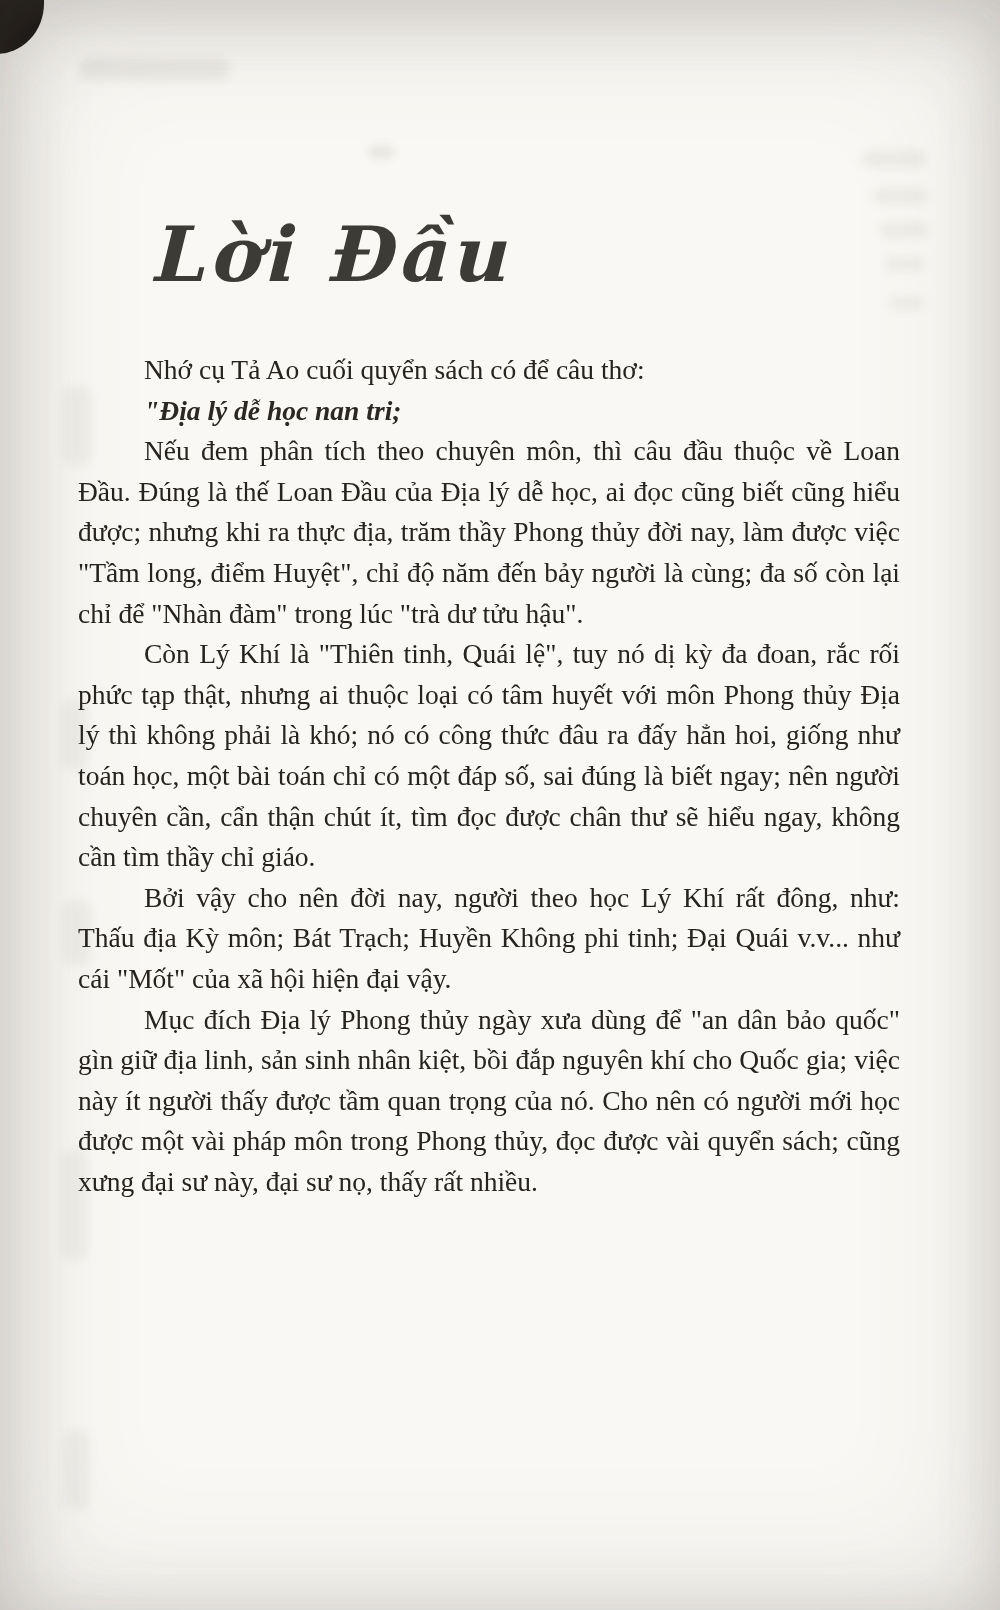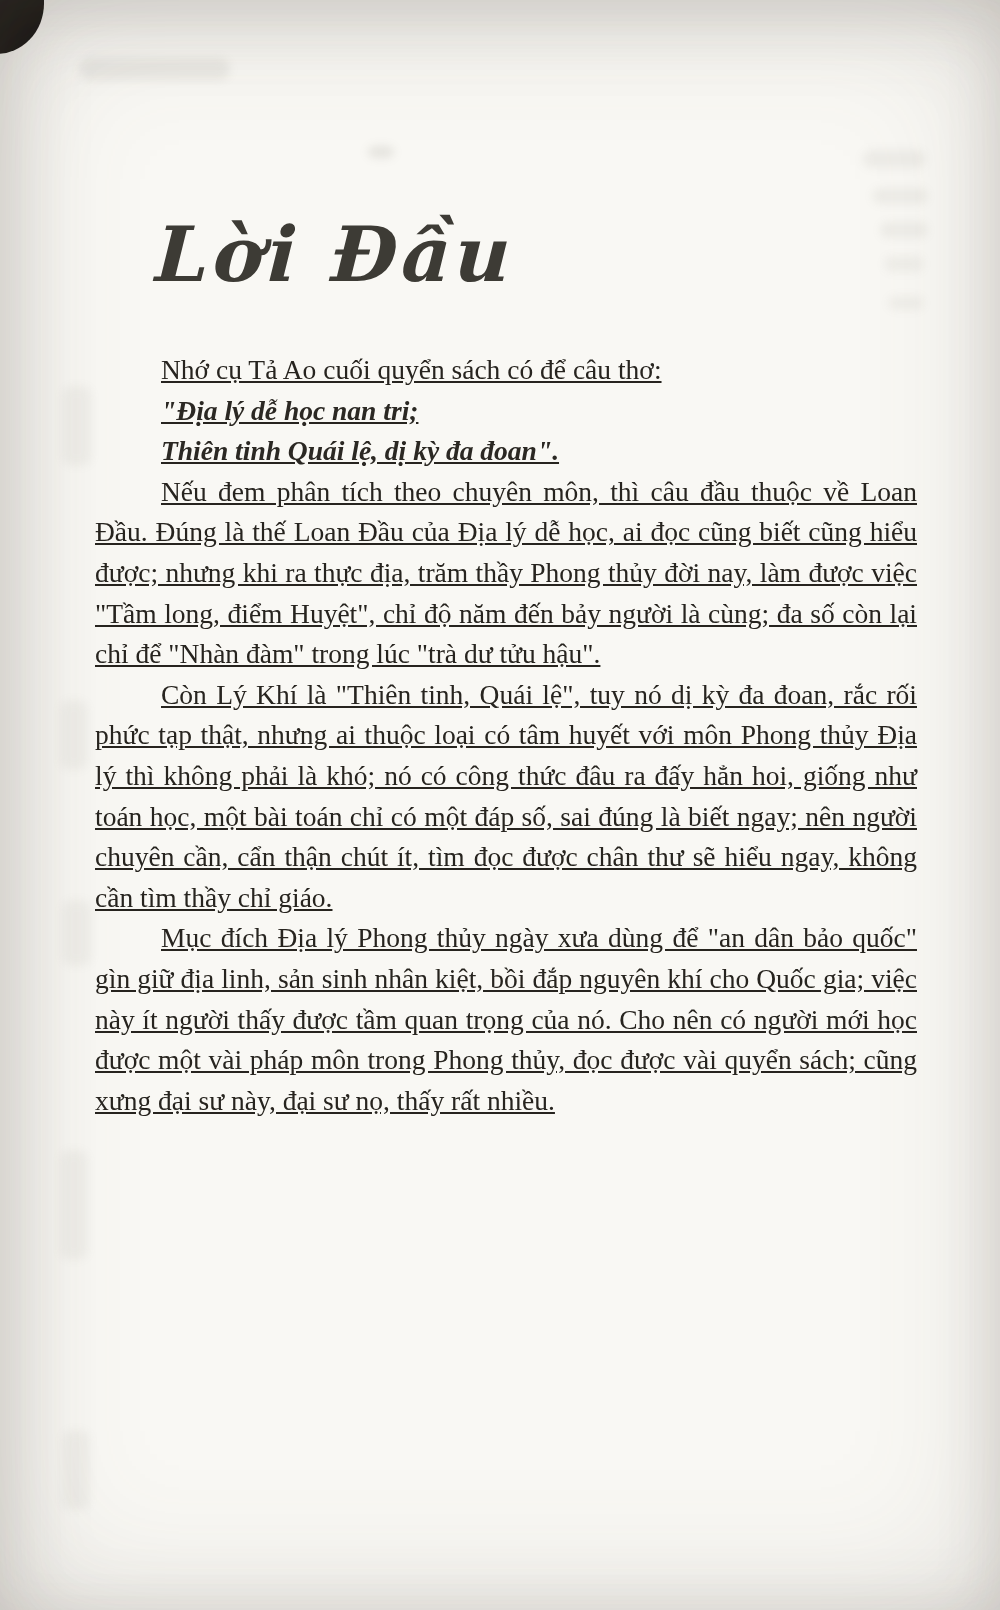--- a/index.html
+++ b/index.html
@@ -44,26 +44,25 @@
     font-family:"DejaVu Serif", serif;
     font-style:italic;
     font-weight:bold;
     font-size:76px;
     letter-spacing:4px;
     color:#3d3b35;
     transform:skewX(-3deg);
   }
   .body-text {
     position:absolute;
-    left:95px; top:350px;
+    left:78px; top:350px;
     width:822px;
     font-size:27.5px;
     line-height:40.6px;
     color:#27241f;
-    text-decoration:underline;
   }
   p.para {
     text-align:justify;
     text-indent:66px;
   }
   p.verse {
     font-style:italic;
     font-weight:600;
     text-align:left;
     text-indent:0;
@@ -89,19 +88,19 @@
   <div class="smudge" style="left:60px;  top:700px;  width:28px;  height:70px; opacity:.08;"></div>
   <div class="smudge" style="left:62px;  top:900px;  width:30px;  height:66px; opacity:.08;"></div>
   <div class="smudge" style="left:60px;  top:1150px; width:28px;  height:110px; opacity:.08;"></div>
   <div class="smudge" style="left:62px;  top:1430px; width:28px;  height:80px; opacity:.08;"></div>
 
   <h1 class="title">Lời Đầu</h1>
 
   <div class="body-text">
     <p class="para">Nhớ cụ Tả Ao cuối quyển sách có để câu thơ:</p>
     <p class="verse">"Địa lý dễ học nan tri;</p>
-    <p class="verse">Thiên tinh Quái lệ, dị kỳ đa đoan".</p>
     <p class="para">Nếu đem phân tích theo chuyên môn, thì câu đầu thuộc về Loan Đầu. Đúng là thế Loan Đầu của Địa lý dễ học, ai đọc cũng biết cũng hiểu được; nhưng khi ra thực địa, trăm thầy Phong thủy đời nay, làm được việc "Tầm long, điểm Huyệt", chỉ độ năm đến bảy người là cùng; đa số còn lại chỉ để "Nhàn đàm" trong lúc "trà dư tửu hậu".</p>
     <p class="para">Còn Lý Khí là "Thiên tinh, Quái lệ", tuy nó dị kỳ đa đoan, rắc rối phức tạp thật, nhưng ai thuộc loại có tâm huyết với môn Phong thủy Địa lý thì không phải là khó; nó có công thức đâu ra đấy hẳn hoi, giống như toán học, một bài toán chỉ có một đáp số, sai đúng là biết ngay; nên người chuyên cần, cẩn thận chút ít, tìm đọc được chân thư sẽ hiểu ngay, không cần tìm thầy chỉ giáo.</p>
+    <p class="para">Bởi vậy cho nên đời nay, người theo học Lý Khí rất đông, như: Thấu địa Kỳ môn; Bát Trạch; Huyền Không phi tinh; Đại Quái v.v... như cái "Mốt" của xã hội hiện đại vậy.</p>
     <p class="para">Mục đích Địa lý Phong thủy ngày xưa dùng để "an dân bảo quốc" gìn giữ địa linh, sản sinh nhân kiệt, bồi đắp nguyên khí cho Quốc gia; việc này ít người thấy được tầm quan trọng của nó. Cho nên có người mới học được một vài pháp môn trong Phong thủy, đọc được vài quyển sách; cũng xưng đại sư này, đại sư nọ, thấy rất nhiều.</p>
   </div>
 
 </div>
 
 </body></html>

